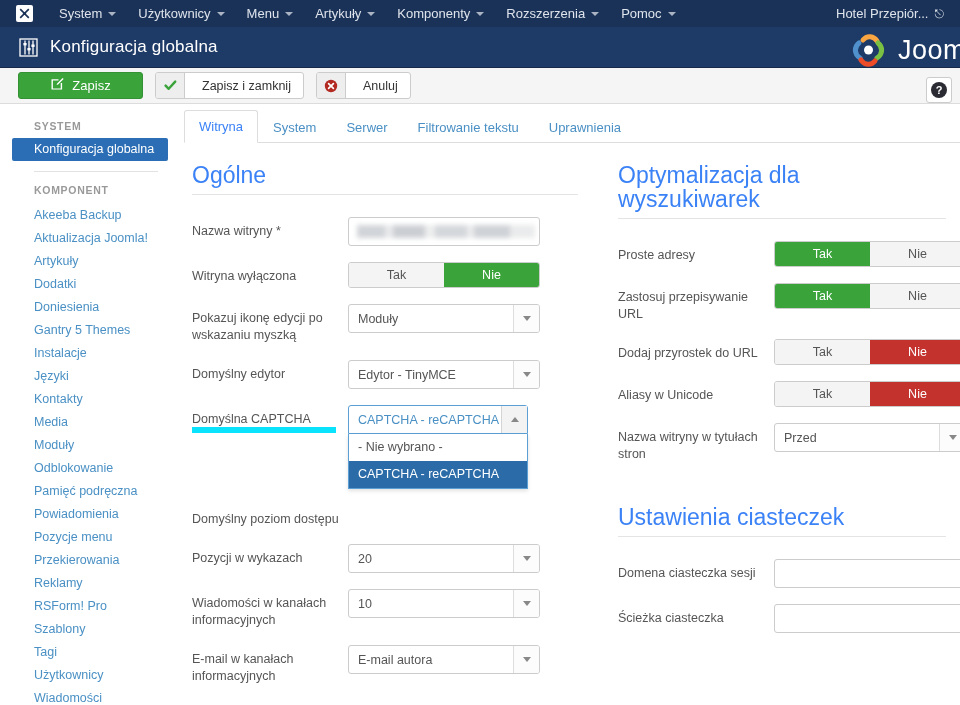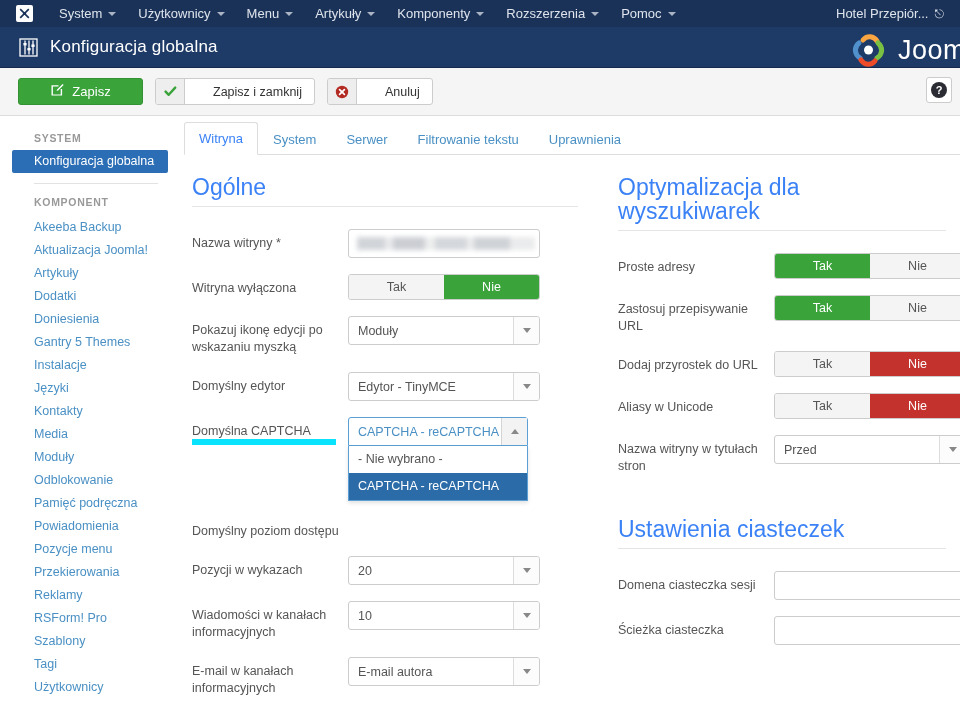--- a/index.html
+++ b/index.html
@@ -81,33 +81,33 @@
     display: flex; align-items: center; gap: 8px;
   }
   .joomla-word {
     color: #fff;
     font-size: 27px;
     letter-spacing: .5px;
   }
 
   
   .toolbar {
-    height: 48px;
+    height: 36px;
     background: #f5f5f5;
     border-bottom: 1px solid #dcdcdc;
     display: flex;
     align-items: center;
     padding-left: 18px;
     position: relative;
   }
   .btn {
     height: 27px;
     display: inline-flex;
     align-items: center;
-    gap: 23px;
+    gap: 12px;
     border-radius: 3px;
     font-size: 12.5px;
     cursor: pointer;
     background: #fff;
     border: 1px solid #ccc;
     color: #333;
     padding: 0;
   }
   .btn-seg-icon {
     display: flex; align-items: center; justify-content: center;

